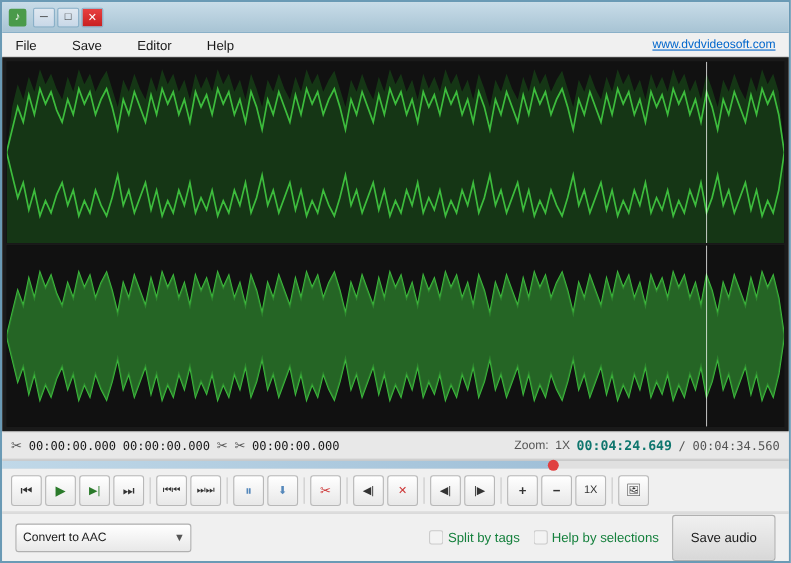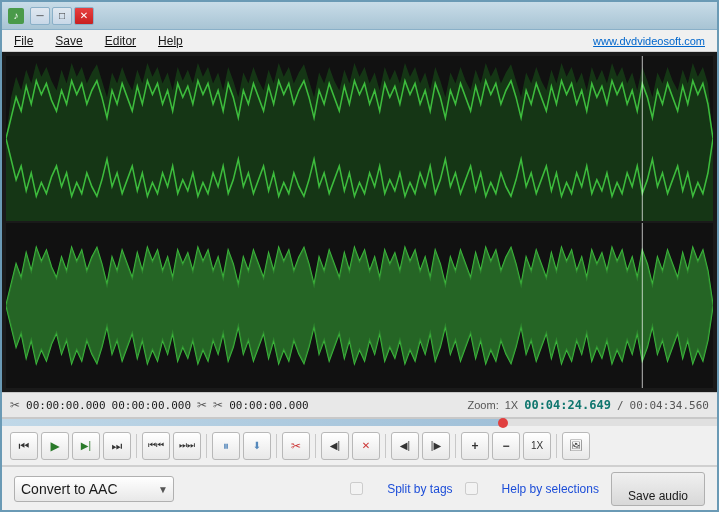--- a/index.html
+++ b/index.html
@@ -73,22 +73,21 @@
       background: #f0f0f0;
       display: flex;
       align-items: center;
       padding: 0 4px;
       border-bottom: 1px solid #d0d0d0;
       flex-shrink: 0;
       justify-content: space-between;
     }
     .menu-items {
       display: flex;
-      gap: 6px;
-      text-decoration: underline;
+      gap: 16px;
     }
     .menu-item {
       padding: 2px 8px;
       cursor: pointer;
       font-size: 12px;
       color: #1a1a1a;
       border-radius: 2px;
     }
     #website-link {
       font-size: 11px;
@@ -218,21 +217,21 @@
       padding: 0 12px;
       gap: 12px;
       flex-shrink: 0;
     }
     #format-select {
       height: 26px;
       background: linear-gradient(to bottom, #ffffff, #e8e8e8);
       border: 1px solid #b0b0b0;
       border-radius: 3px;
       padding: 0 6px;
-      font-size: 14px;
+      font-size: 11px;
       color: #1a1a1a;
       cursor: pointer;
       min-width: 160px;
       appearance: none;
       -webkit-appearance: none;
     }
     .select-wrapper {
       position: relative;
       display: inline-block;
     }
@@ -245,32 +244,31 @@
       color: #555;
       pointer-events: none;
     }
     .checkbox-group {
       display: flex;
       align-items: center;
       gap: 4px;
     }
     .cb-label {
       font-size: 12px;
-      color: #1d4ed8;
-      margin-left: 20px;
+      color: #15803d;
     }
     input[type="checkbox"] {
       cursor: pointer;
     }
     #save-btn {
-      height: 22px;
+      height: 42px;
       background: linear-gradient(to bottom, #f0f0f0, #d8d8d8);
       border: 1px solid #b0b0b0;
       border-radius: 3px;
-      padding: 16px 16px;
+      padding: 4px 16px;
       font-size: 12px;
       color: #1a1a1a;
       cursor: pointer;
       white-space: nowrap;
     }
     .spacer { flex: 1; }
   </style>
 </head>
 <body>
 

